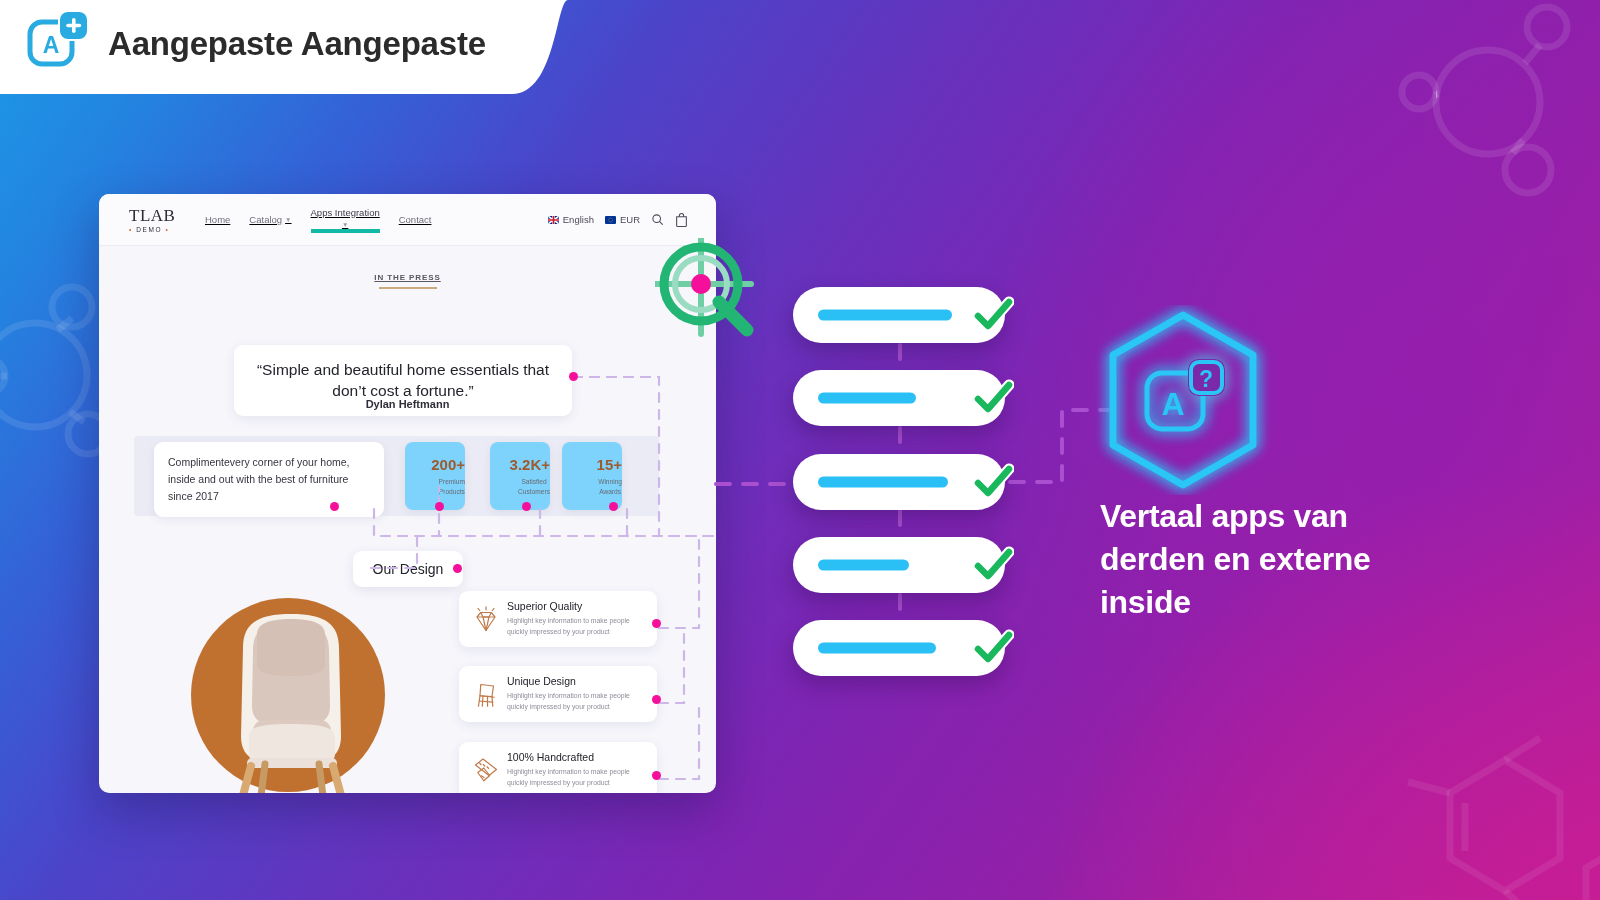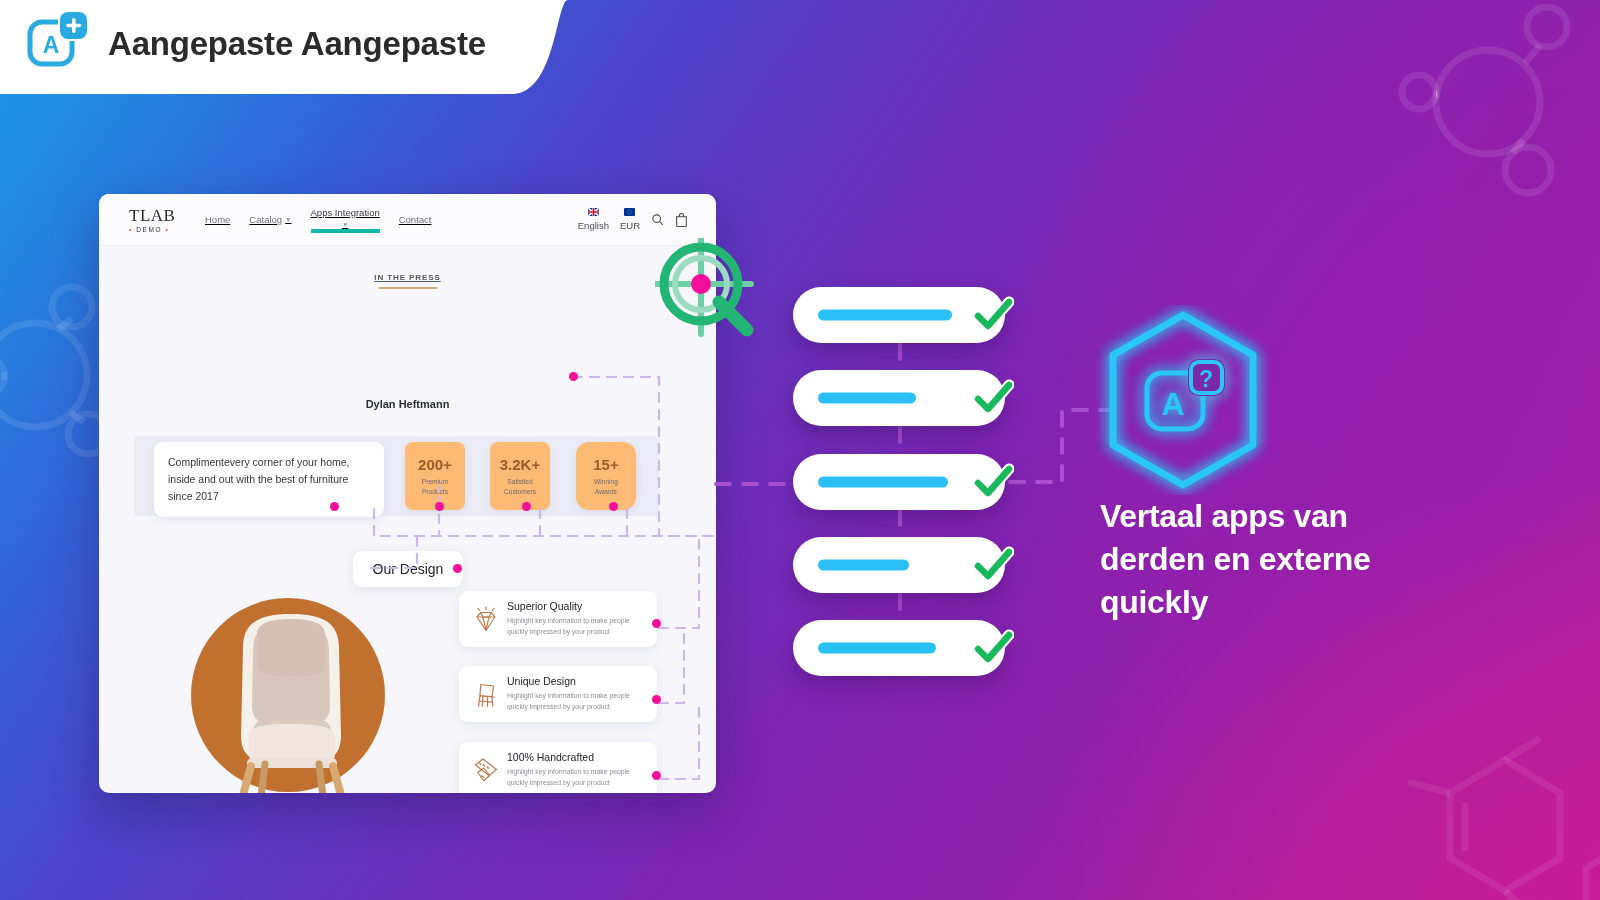--- a/index.html
+++ b/index.html
@@ -57,21 +57,21 @@
   }
   #siteLogo { width:52px; flex:none; }
   #siteLogo .tl { font-family:"Liberation Serif", serif; font-size:17px; color:#2c2c34; letter-spacing:0.5px; line-height:1; }
   #siteLogo .demo { font-size:6.5px; color:#2c2c34; letter-spacing:1.6px; margin-top:2px; }
   #siteLogo .demo b { color:#d4703a; }
   #navMenu { display:flex; align-items:center; gap:19px; margin-left:24px;text-decoration:underline; }
   .navItem { font-size:9.5px; color:#6d6d7a; display:flex; align-items:center; gap:3px; white-space:nowrap; }
   .navItem.active { color:#3a3a46; border-bottom:4px solid #14b8a6; padding-bottom:1px;flex-direction:column; }
   .caret { font-size:6.5px; color:#9b9bab; }
   #navRight { margin-left:auto; display:flex; align-items:center; gap:11px; }
-  .flagItem { display:flex; align-items:center; gap:4px; font-size:9.5px; color:#4a4a58;flex-direction:column; }
+  .flagItem { display:flex; align-items:center; gap:4px; font-size:9.5px; color:#4a4a58; }
   .flagBox { width:11px; height:8px; border-radius:1px; flex:none; }
 
   #siteBody { position:relative; height:547px; }
 
   .pressLabel {
     position:absolute; left:0; right:0; top:27px; text-align:center;
     font-size:8px; font-weight:bold; color:#57575f; letter-spacing:0.9px;text-decoration:underline;
   }
   .pressUnderline { position:absolute; left:50%; transform:translateX(-50%); top:41px; width:58px; height:1.5px; background:#cba87d; }
 
@@ -89,22 +89,22 @@
     position:absolute; left:35px; top:190px; width:525px; height:80px;
     background:rgba(226,226,240,0.55); border-radius:4px;
   }
   .blurbCard {
     position:absolute; left:55px; top:196px; width:230px; padding:12px 14px;
     background:#fff; border-radius:9px; box-shadow:0 3px 10px rgba(60,50,110,0.08);
     font-size:10.5px; color:#35353f; line-height:1.62;
   }
   .statCard {
     position:absolute; top:196px; width:60px; height:68px;
-    background:#fdba74; border-radius:8px; box-shadow:0 3px 10px rgba(60,50,110,0.07);
-    display:flex; flex-direction:column; align-items:center; justify-content:center; gap:4px;
+    background:#7dd3fc; border-radius:8px; box-shadow:0 3px 10px rgba(60,50,110,0.07);
+    display:flex; flex-direction:column; align-items:flex-end; justify-content:center; gap:4px;
   }
   .statNum { font-size:15px; font-weight:bold; color:#9d5b2e; }
   .statLbl { font-size:6.6px; color:#6a6a74; line-height:1.45; text-align:center; }
 
   .ourDesign {
     position:absolute; left:254px; top:305px; width:110px; height:36px;
     background:#fff; border-radius:9px; box-shadow:0 3px 12px rgba(60,50,110,0.10);
     display:flex; align-items:center; justify-content:center;
     font-size:14px; color:#23232c;
   }
@@ -272,41 +272,44 @@
         <path d="M8,7 V5 a4,4 0 0 1 8,0 V7" fill="none" stroke="#4a4a58" stroke-width="2"></path>
       </svg>
     </div>
   </div>
 
   <div id="siteBody">
 
     <div class="pressLabel">IN THE PRESS</div>
     <div class="pressUnderline"></div>
 
+    <div class="quoteCard">
+      <span>“Simple and beautiful home essentials that don’t cost a fortune.”</span>
+    </div>
     <div class="quoteAuthor">Dylan Heftmann</div>
 
     <div class="statsBand"></div>
 
     <div class="blurbCard">
       <span>Complimentevery corner of your home, inside and out with the best of furniture since 2017</span>
     </div>
 
     <div class="statCard" style="left:306px;">
       <div class="statNum">200+</div>
       <div class="statLbl">
         <span>Premium</span><br><span>Products</span>
       </div>
     </div>
     <div class="statCard" style="left:391px;">
       <div class="statNum">3.2K+</div>
       <div class="statLbl">
         <span>Satisfied</span><br><span>Customers</span>
       </div>
     </div>
-    <div class="statCard" style="left:477px;border-radius:13px;">
+    <div class="statCard" style="left:463px;">
       <div class="statNum">15+</div>
       <div class="statLbl">
         <span>Winning</span><br><span>Awards</span>
       </div>
     </div>
 
     <svg id="mockConnectors" viewBox="0 0 617 547">
       <g fill="none" stroke="#cdb6e8" stroke-width="2.2" stroke-dasharray="9 8" stroke-linecap="round">
         <path d="M474,131 H560 V290 H617"></path>
         <path d="M474,131 H560"></path>
@@ -476,14 +479,14 @@
     <text x="80" y="110" font-family="Liberation Sans, sans-serif" font-size="32" font-weight="bold" fill="#29c6f5" text-anchor="middle">A</text>
     <rect x="95" y="54" width="37" height="37" rx="10" fill="#7a2aa8"></rect>
     <rect x="98" y="57" width="31" height="31" rx="8" fill="none" stroke="#29c6f5" stroke-width="4"></rect>
     <text x="113" y="82" font-family="Liberation Sans, sans-serif" font-size="23" font-weight="bold" fill="#29c6f5" text-anchor="middle">?</text>
   </g>
 </svg>
 
 <div id="headline">
   <div>Vertaal apps van</div>
   <div>derden en externe</div>
-  <div>quickly</div>
+  <div>inside</div>
 </div>
 
 </body></html>

